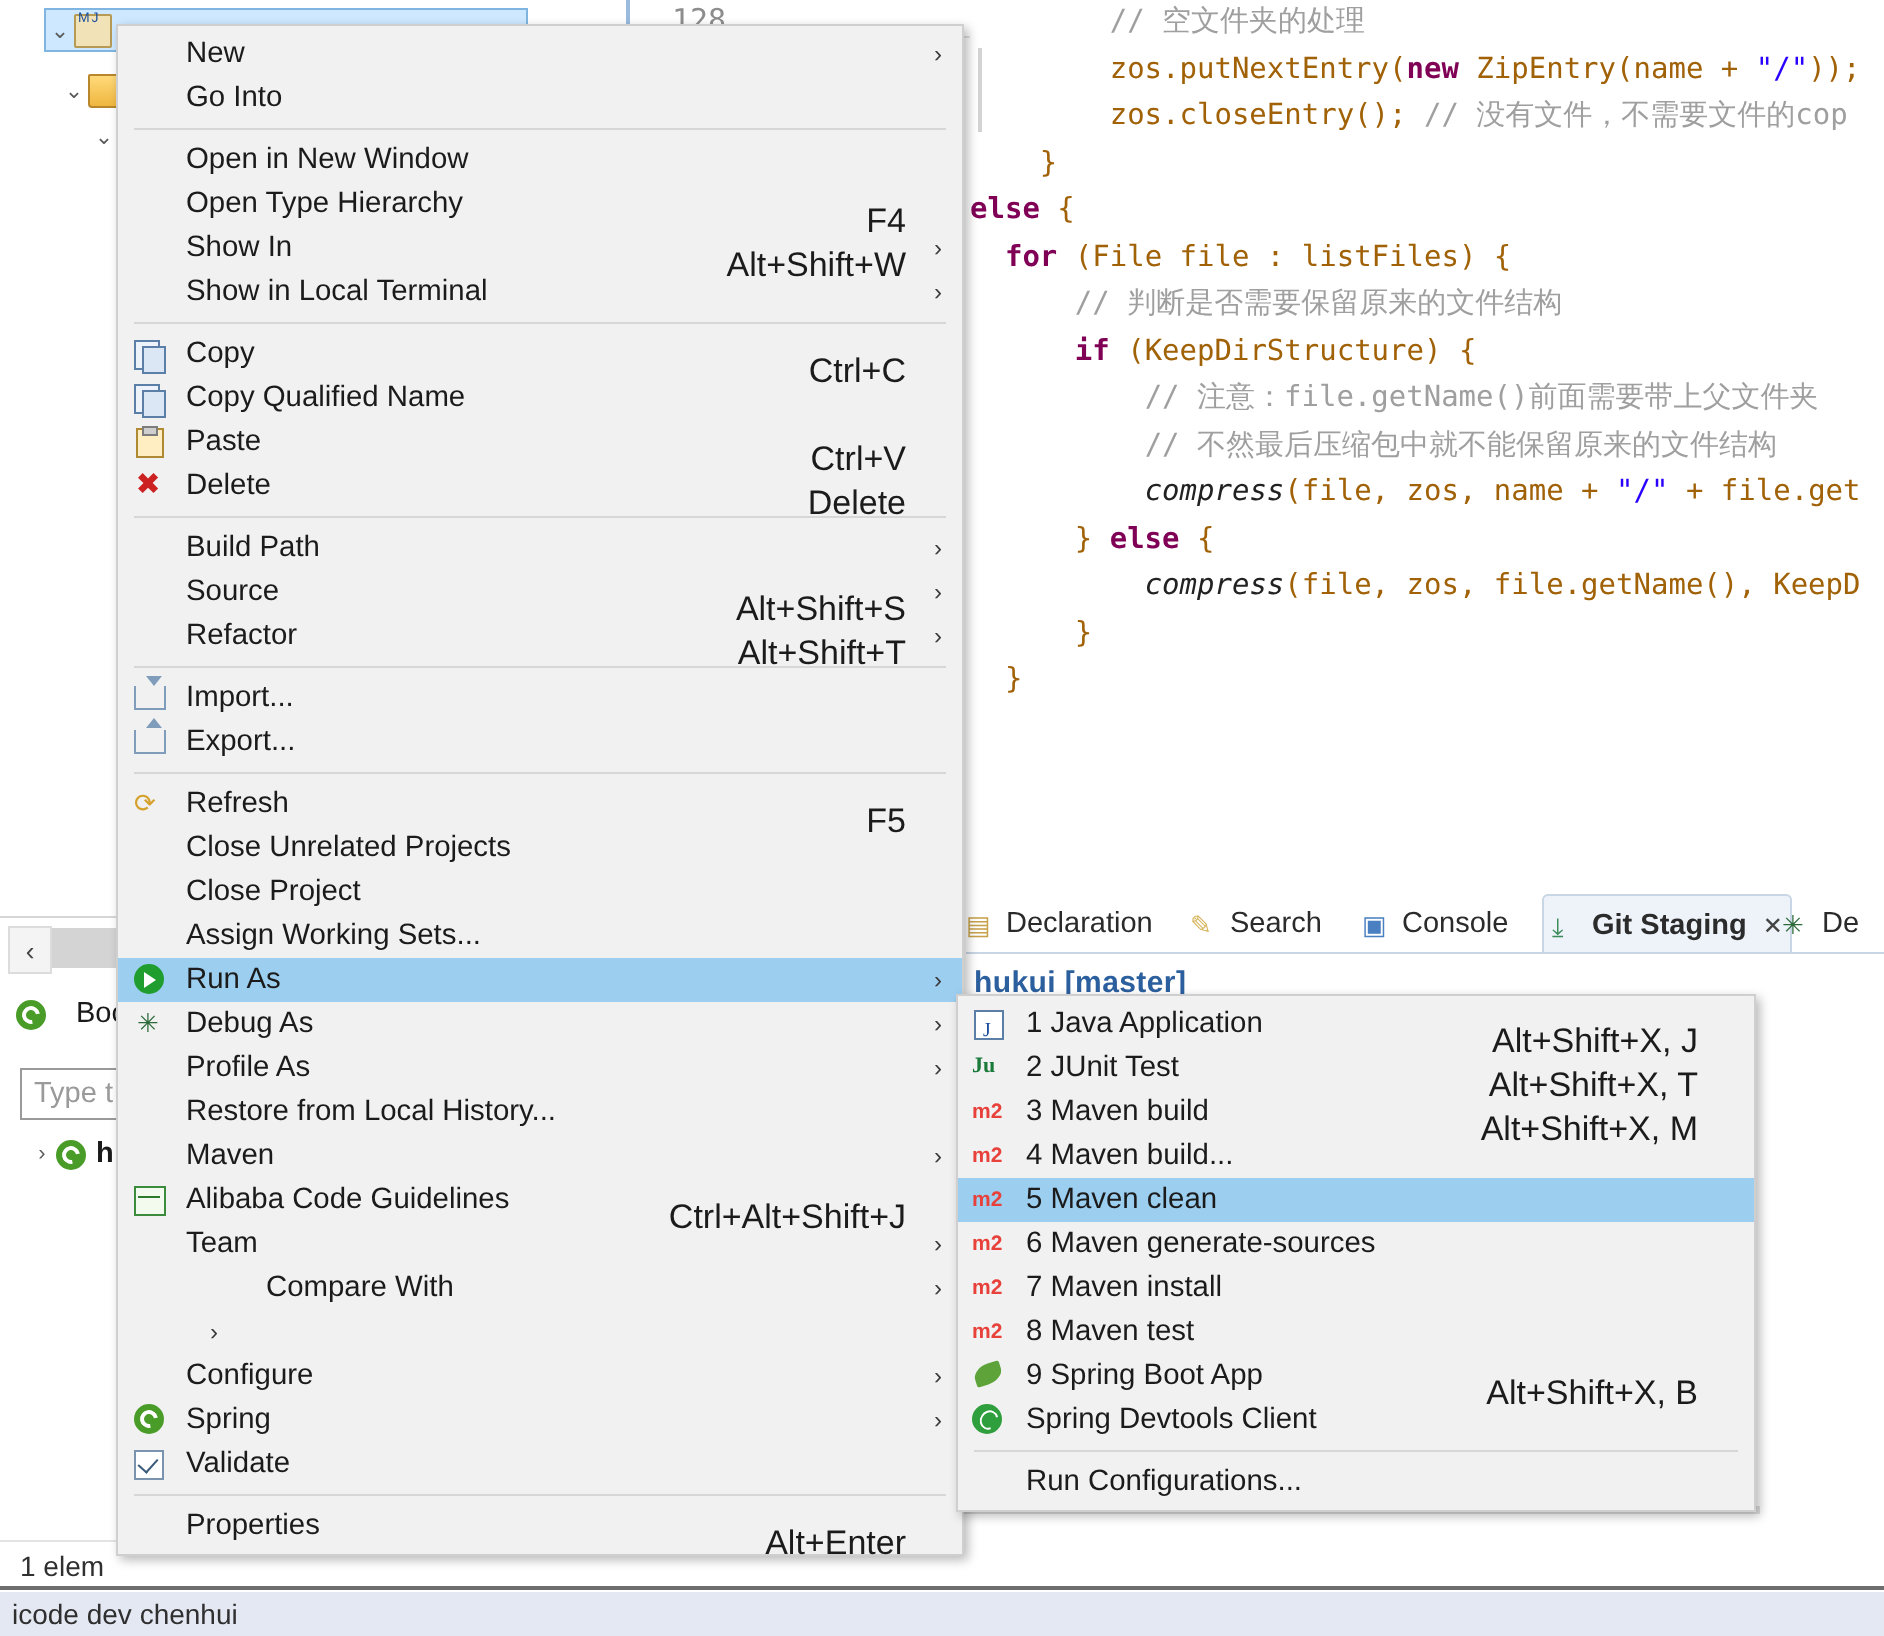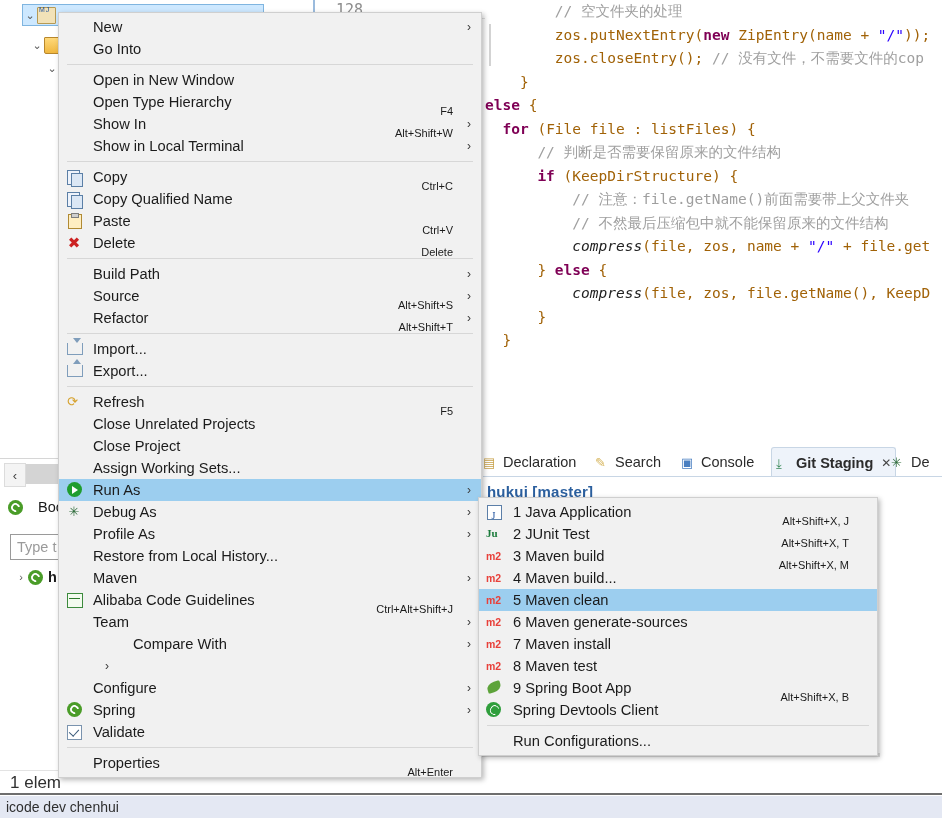--- a/index.html
+++ b/index.html
@@ -52,40 +52,40 @@
   .dash{position:absolute;left:0;top:458px;width:300px;height:360px;background:#ffffff;border-top:1px solid #d6d6d6;}
   .dash-tabrow{position:absolute;left:0;top:0;width:300px;height:34px;}
   .dash-collapse{position:absolute;left:4px;top:4px;width:20px;height:22px;background:#f4f4f4;border:1px solid #dcdcdc;
      display:flex;align-items:center;justify-content:center;color:#444;font-size:13px;}
   .dash-greybar{position:absolute;left:26px;top:5px;width:145px;height:20px;background:#d4d4d4;}
   .dash-boot{position:absolute;left:8px;top:40px;display:flex;align-items:center;font-size:14.5px;}
   .searchbox{position:absolute;left:10px;top:75px;width:140px;height:26px;border:1px solid #9a9a9a;background:#fff;
      display:flex;align-items:center;padding-left:6px;color:#9a9a9a;font-size:14.5px;box-sizing:border-box;}
   .dash-item{position:absolute;left:14px;top:110px;display:flex;align-items:center;font-size:14.5px;}
   .statusbar{position:absolute;left:0;top:770px;width:180px;height:24px;background:#fff;border-top:1px solid #e3e3e3;
-     display:flex;align-items:center;padding-left:10px;font-size:17px;color:#303030;}
+     display:flex;align-items:center;padding-left:10px;font-size:14px;color:#303030;}
   .taskbar{position:absolute;left:0;top:796px;width:942px;height:22px;background:#e4e8f3;
      display:flex;align-items:center;padding-left:6px;font-size:14px;color:#2f2f2f;}
   .taskbar-line{position:absolute;left:0;top:793px;width:942px;height:2px;background:#6e6e6e;}
 
   
   .leaf{width:15px;height:15px;border-radius:50%;background:#4a9c28;position:relative;flex:none;display:inline-block;}
   .leaf:after{content:"";position:absolute;left:3px;top:3px;width:9px;height:9px;border-radius:50%;
      border:2px solid #fff;border-right-color:transparent;transform:rotate(35deg);box-sizing:border-box;}
 
   
   .menu{position:absolute;background:#f1f1f1;border:1px solid #cfcfcf;box-shadow:2px 2px 5px rgba(0,0,0,.28);
         padding:3px 0;box-sizing:border-box;z-index:40;}
   #ctx-menu{left:58px;top:12px;width:424px;}
   #sub-menu{left:478px;top:497px;width:400px;z-index:45;}
   .mi{position:relative;display:flex;align-items:center;height:22px;padding:0 10px 0 0;font-size:14.7px;color:#1b1b1b;
       line-height:22px;white-space:nowrap;cursor:default;}
   .mi .mico{width:22px;min-width:22px;height:16px;margin-left:6px;margin-right:6px;position:relative;flex:none;}
   .mi .lbl{flex:1;}
-  .mi .acc{color:#1b1b1b;font-size:11px;padding-right:2px;margin-top:18px;}
+  .mi .acc{color:#1b1b1b;font-size:17px;padding-right:2px;margin-top:18px;}
   .mi .arrow{width:12px;text-align:right;color:#3a3a3a;font-size:12px;margin-left:4px;}
   .mi.sel{background:#9cceef;}
   .sep{height:1px;background:#d7d7d7;margin:4px 8px 4px 8px;}
 
   
   .g-copy{position:absolute;left:2px;top:1px;width:11px;height:13px;background:#eef3fb;border:1px solid #5b7fa6;}
   .g-copy:before{content:"";position:absolute;left:3px;top:2px;width:10px;height:12px;background:#dbe7f5;border:1px solid #5b7fa6;}
   .g-paste{position:absolute;left:3px;top:1px;width:12px;height:13px;background:#ffeec2;border:1px solid #b08a33;}
   .g-paste:before{content:"";position:absolute;left:2px;top:-2px;width:6px;height:3px;background:#cfcfcf;border:1px solid #7d7d7d;}
   .g-delete{position:absolute;left:2px;top:0;width:14px;height:15px;color:#cc2222;font-size:15px;font-weight:bold;line-height:15px;text-align:center;}

